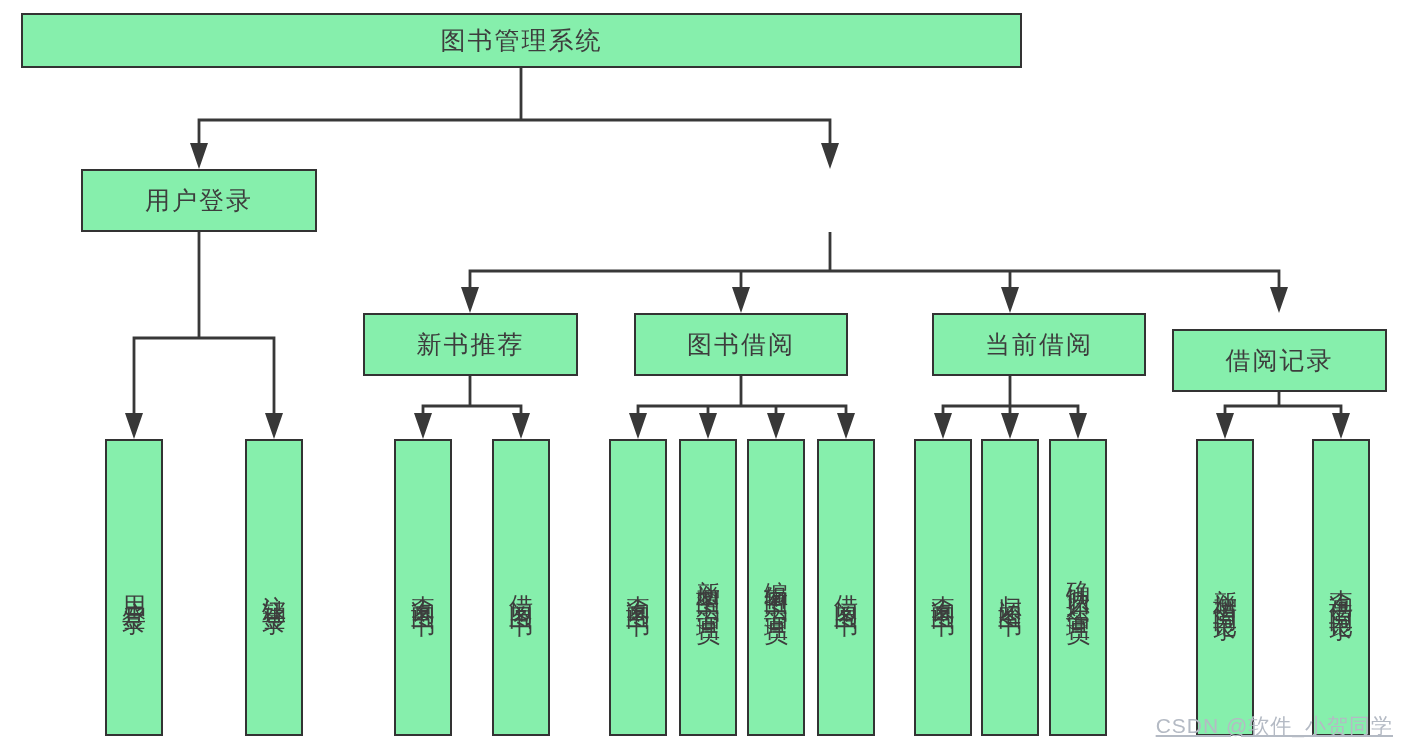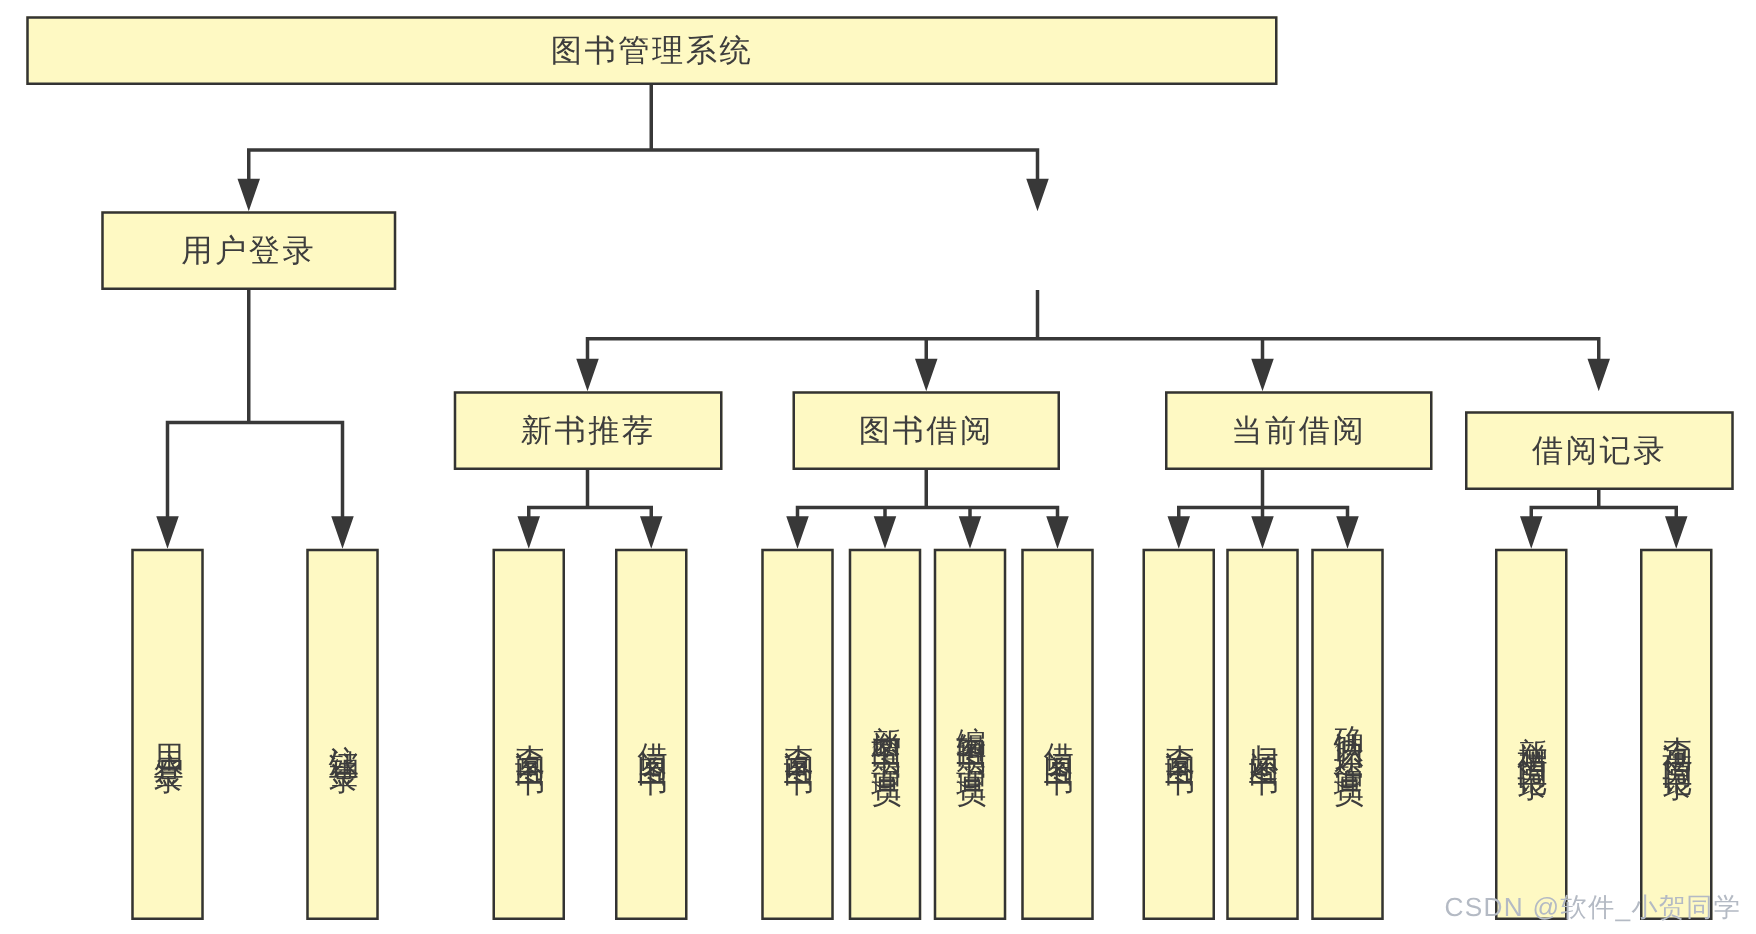--- a/index.html
+++ b/index.html
@@ -22,21 +22,21 @@
     stroke-width: 2.8;
   }
   .connectors path.arrow {
     fill: var(--line, #383838);
     stroke: none;
   }
   .node {
     position: absolute;
     box-sizing: border-box;
     border: 2.5px solid var(--border, #333333);
-    background: #fef9c3;
+    background: #86efac;
     display: flex;
     align-items: center;
     justify-content: center;
     color: var(--text, #3d3d3d);
     font-size: 25px;
     letter-spacing: 2px;
     white-space: nowrap;
   }
   .leaf {
     writing-mode: vertical-rl;
@@ -46,20 +46,21 @@
     line-height: 1;
   }
   .watermark {
     position: absolute;
     right: 12px;
     bottom: 7px;
     font-size: 21px;
     letter-spacing: 1px;
     color: var(--watermark, #b4bac4);
     white-space: nowrap;
+    text-decoration: underline;
   }
 </style>
 </head>
 <body>
 
 <div class="canvas">
 
   <svg class="connectors" viewBox="0 0 1405 747" xmlns="http://www.w3.org/2000/svg">
 
     <g>

